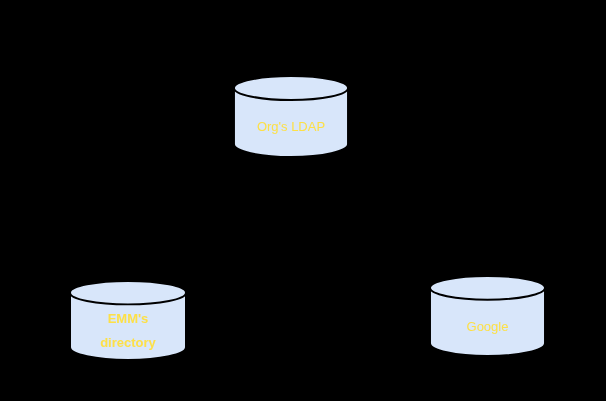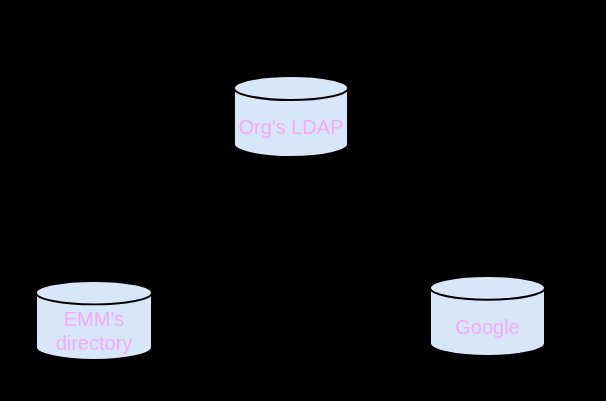--- a/index.html
+++ b/index.html
@@ -30,42 +30,42 @@
     position: absolute;
     left: 0;
     right: 0;
     top: 24px;
     bottom: 2px;
     display: flex;
     flex-direction: column;
     align-items: center;
     justify-content: center;
     text-align: center;
-    color: #f0abfc;
-    font-size: 20px;
+    color: #fde047;
+    font-size: 13px;
     line-height: 24px;
     pointer-events: none;
   }
 </style>
 </head>
 <body>
 
 <div class="canvas">
 
   <div class="db-node" style="left:232px; top:74px; width:118px; height:84px;">
     <svg viewBox="0 0 120 84" preserveAspectRatio="none" aria-hidden="true">
       <path d="M2 14 V70 A58 13 0 0 0 118 70 V14" fill="#d8e6fa" stroke="#000000" stroke-width="2"></path>
       <ellipse cx="60" cy="14" rx="58" ry="12" fill="#d8e6fa" stroke="#000000" stroke-width="2"></ellipse>
     </svg>
     <div class="db-label">
       <div>Org's LDAP</div>
     </div>
   </div>
 
-  <div class="db-node" style="left:34px; top:279px; width:120px; height:82px;">
+  <div class="db-node" style="left:68px; top:279px; width:120px; height:82px;font-weight:bold;">
     <svg viewBox="0 0 120 84" preserveAspectRatio="none" aria-hidden="true">
       <path d="M2 14 V70 A58 13 0 0 0 118 70 V14" fill="#d8e6fa" stroke="#000000" stroke-width="2"></path>
       <ellipse cx="60" cy="14" rx="58" ry="12" fill="#d8e6fa" stroke="#000000" stroke-width="2"></ellipse>
     </svg>
     <div class="db-label">
       <div>EMM's</div>
       <div>directory</div>
     </div>
   </div>
 

